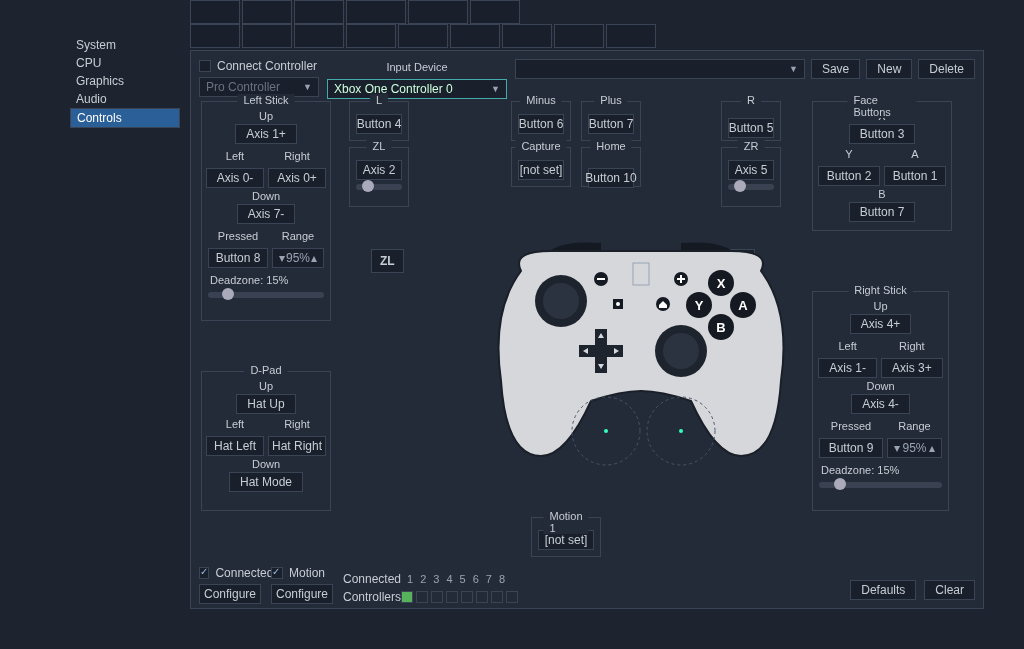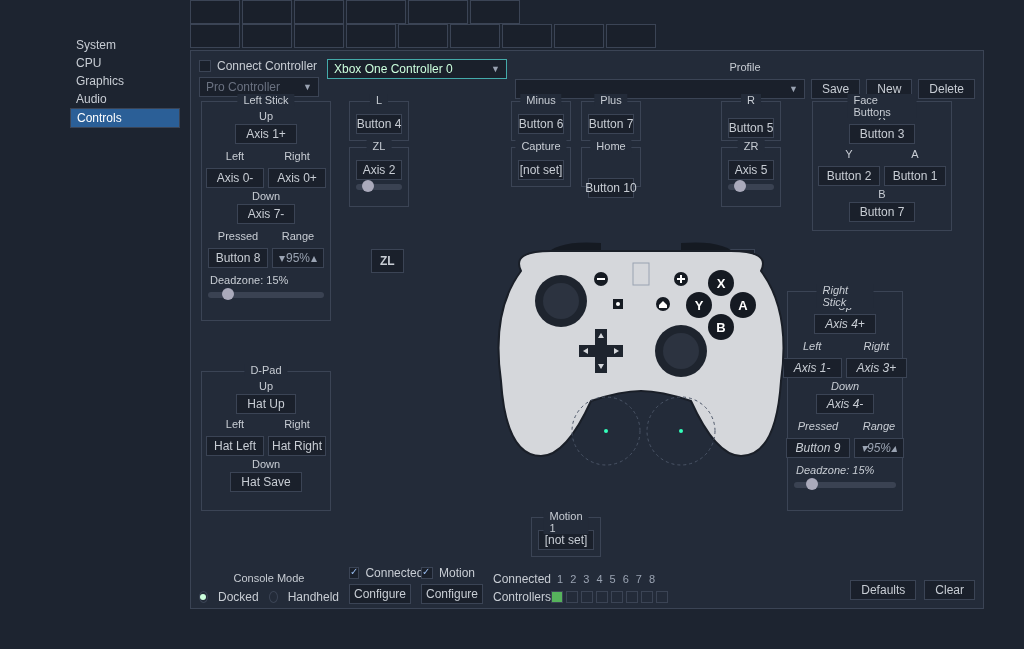--- a/index.html
+++ b/index.html
@@ -43,21 +43,21 @@
   .radio{width:12px;height:12px;border:1px solid var(--line);border-radius:50%;display:inline-flex;align-items:center;justify-content:center;}
   .radio.on::after{content:"";width:6px;height:6px;border-radius:50%;background:#cfd;}
   .ledrow{display:flex;gap:3px;align-items:center;}
   .led{width:12px;height:12px;border:1px solid var(--line);}
   .led.on{background:var(--accent);}
   .numhead{display:flex;gap:7px;font-size:11px;color:var(--muted);}
   .footer{position:absolute;right:8px;bottom:8px;display:flex;gap:8px;}
   
   .ls{left:10px;top:50px;width:130px;height:220px;}
   .dpad{left:10px;top:320px;width:130px;height:140px;}
-  .rs{left:596px;top:240px;width:116px;height:220px;font-style:italic;}
+  .rs{left:621px;top:240px;width:137px;height:220px;}
   .face{left:596px;top:50px;width:140px;height:130px;margin-left:25px;}
   .rbtn{left:530px;top:50px;width:60px;height:40px;}
   .zrbtn{left:530px;top:96px;width:60px;height:60px;}
   .lbtn{left:158px;top:50px;width:60px;height:40px;}
   .zlbtn{left:158px;top:96px;width:60px;height:60px;}
   .minus{left:320px;top:50px;width:60px;height:40px;}
   .plus{left:390px;top:50px;width:60px;height:40px;}
   .capt{left:320px;top:96px;width:60px;height:40px;}
   .home{left:390px;top:96px;width:60px;height:40px;}
   .motion{left:340px;top:466px;width:70px;height:40px;}
@@ -100,27 +100,27 @@
       <div class="chk">
         <div class="box"></div>
           <span>Connect Controller</span>
       </div>
       <div class="sel" style="color:#6a7180">
         <span>Pro Controller</span>
           <span class="arr">▼</span>
       </div>
     </div>
     <div class="col" style="width:180px;">
+      <div class="lbl">Input Device</div>
       <div class="sel lit">
         <span>Xbox One Controller 0</span>
           <span class="arr">▼</span>
       </div>
     </div>
     <div class="col" style="flex:1;">
-      <div class="lbl">Profile</div>
       <div style="display:flex;gap:6px;">
         <div class="sel" style="flex:1;">
             <span></span>
             <span class="arr">▼</span>
           </div>
         <div class="btn">Save</div>
         <div class="btn">New</div>
         <div class="btn">Delete</div>
       </div>
     </div>
@@ -185,21 +185,21 @@
   <div class="group plus">
       <div class="title">Plus</div>
       <div class="btn" style="margin-top:6px;">Button 7</div>
     </div>
   <div class="group capt">
       <div class="title">Capture</div>
       <div class="btn" style="margin-top:6px;">[not set]</div>
     </div>
   <div class="group home">
       <div class="title">Home</div>
-      <div class="btn" style="margin-top:24px;">Button 10</div>
+      <div class="btn" style="margin-top:14px;">Button 10</div>
     </div>
 
   <div class="group rbtn">
     <div class="title">R</div>
     <div class="btn" style="margin-top:10px;">Button 5</div>
   </div>
   <div class="group zrbtn">
     <div class="title">ZR</div>
     <div class="btn" style="margin-top:6px;">Axis 5</div>
     <div class="slider">
@@ -280,21 +280,21 @@
           <div class="lbl">Left</div>
           <div class="btn">Hat Left</div>
         </div>
       <div class="col" style="width:58px;">
           <div class="lbl">Right</div>
           <div class="btn">Hat Right</div>
         </div>
     </div>
     <div class="lbl">Down</div>
     <div class="row2">
-        <div class="btn">Hat Save</div>
+        <div class="btn">Hat Mode</div>
       </div>
   </div>
 
   <div class="badge" style="left:180px;top:198px;">ZL</div>
   <div class="badge" style="left:530px;top:198px;">ZR</div>
 
   <div class="controller">
     <svg viewBox="0 0 300 240" width="300" height="240">
 
       <path d="M50 30 Q60 8 110 12 L110 30 Z" fill="#151a22"></path>
@@ -345,29 +345,20 @@
         <circle cx="190" cy="200" r="2" fill="#3fb"></circle>
     </svg>
   </div>
 
   <div class="group motion">
     <div class="title">Motion 1</div>
     <div class="btn" style="margin-top:6px;">[not set]</div>
   </div>
 
   <div class="bottom">
-    <div class="col" style="width:140px;">
-      <div class="lbl">Console Mode</div>
-      <div style="display:flex;gap:10px;align-items:center;">
-        <span class="radio on"></span>
-          <span>Docked</span>
-        <span class="radio"></span>
-          <span>Handheld</span>
-      </div>
-    </div>
     <div class="col" style="width:62px;">
       <div class="chk">
           <div class="box on"></div>
           <span>Connected</span>
         </div>
       <div class="btn">Configure</div>
     </div>
     <div class="col" style="width:62px;">
       <div class="chk">
           <div class="box on"></div>

